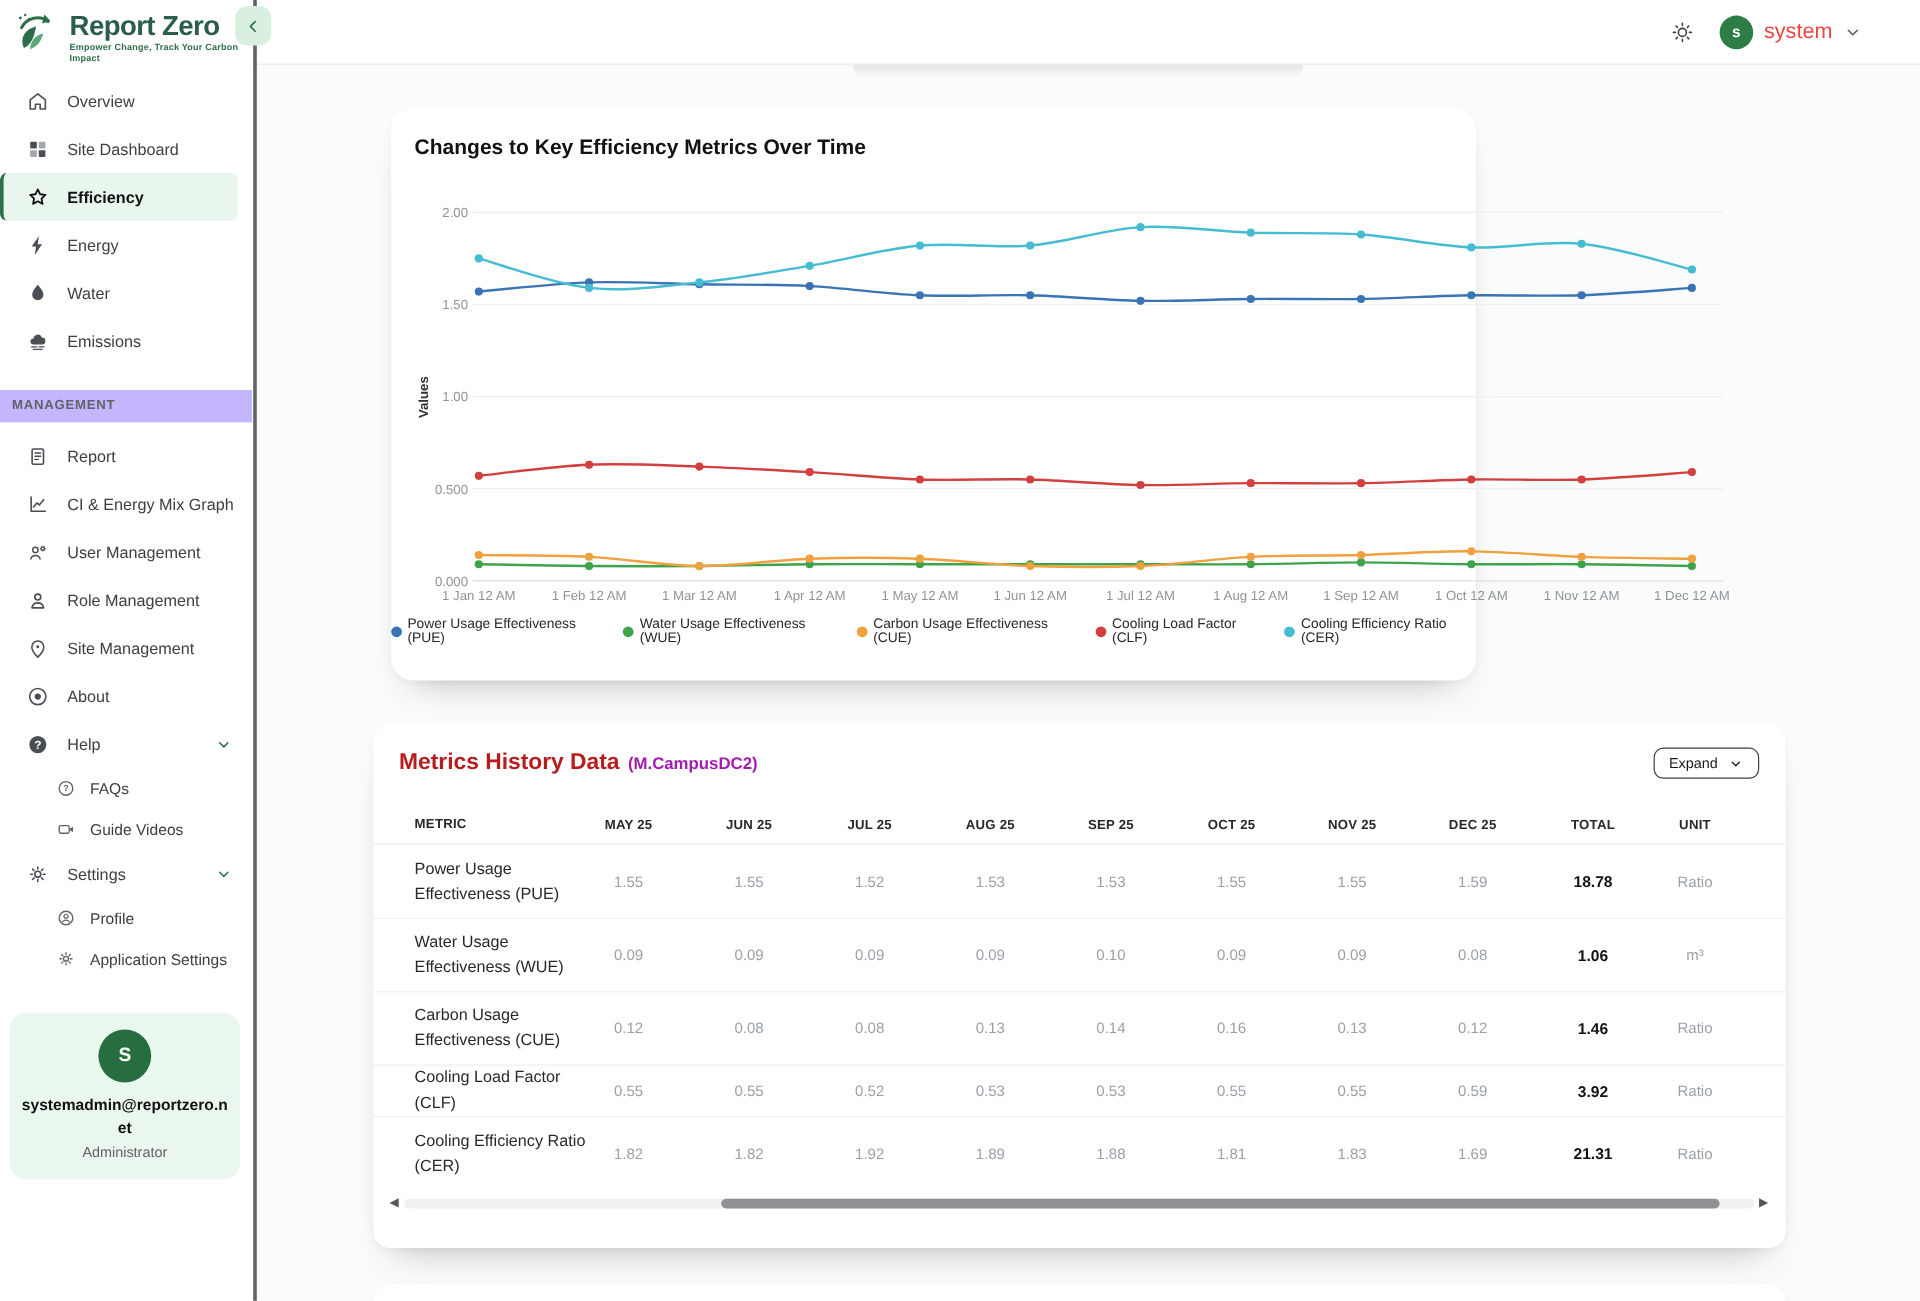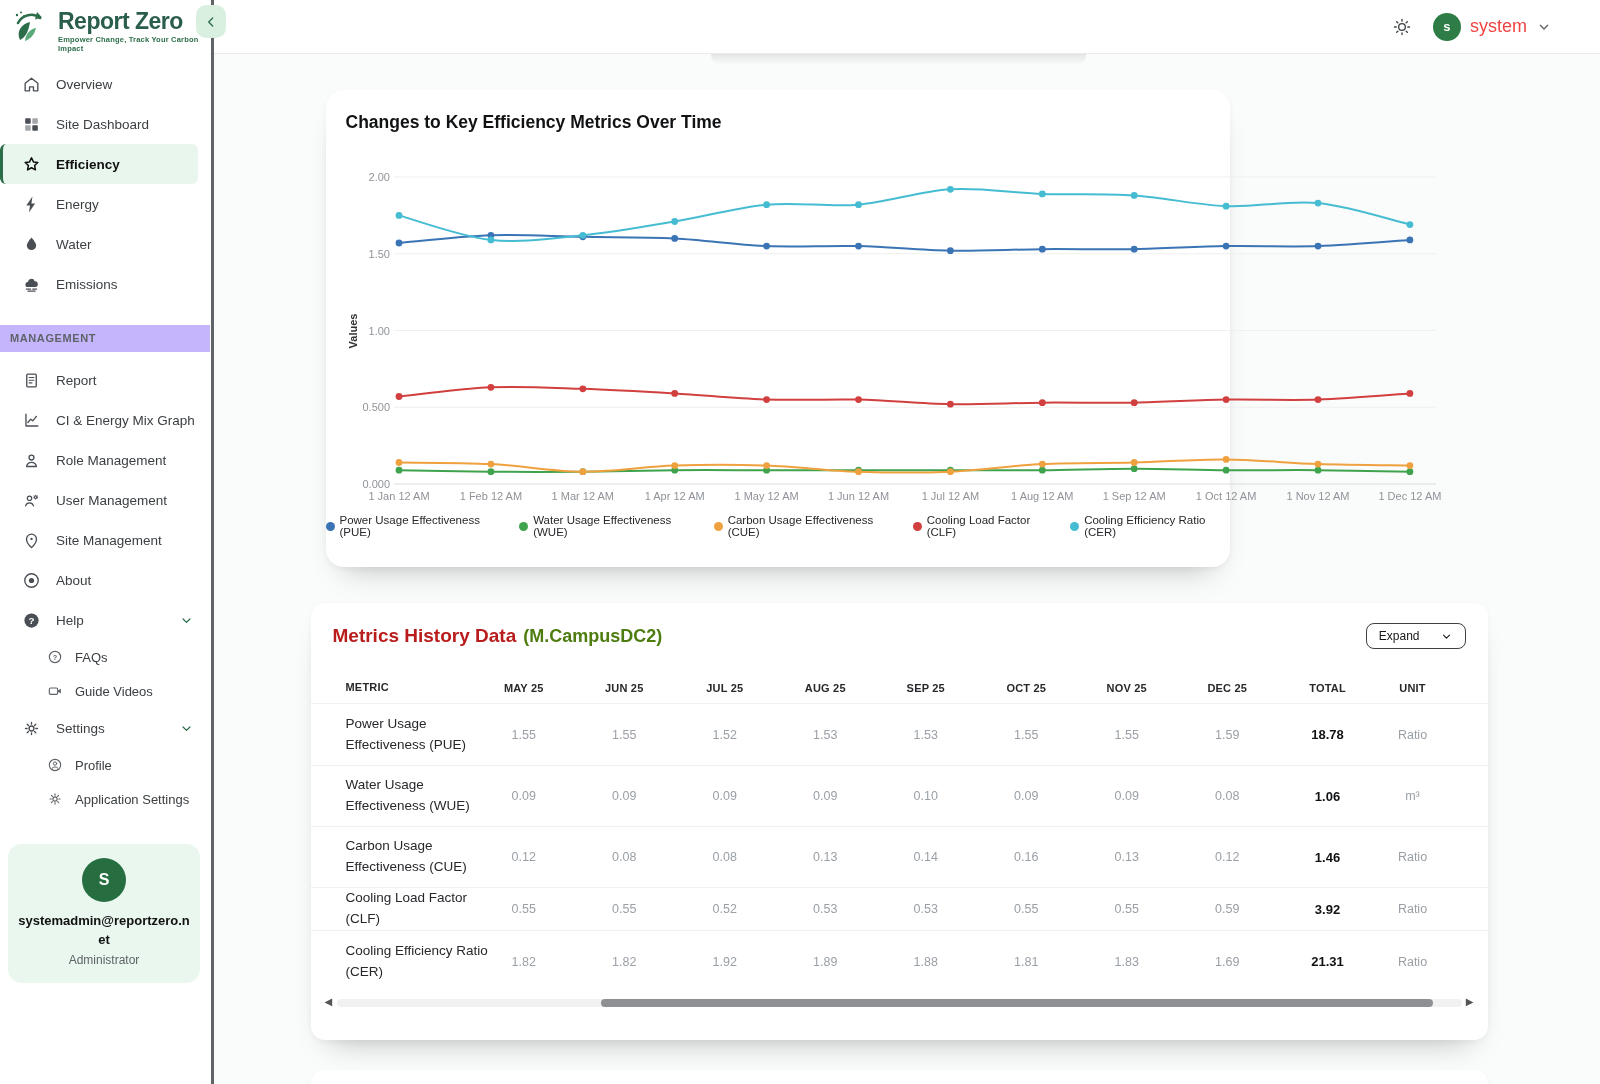--- a/index.html
+++ b/index.html
@@ -55,23 +55,23 @@
   .chart-card { left:112px; top:36px; width:904px; height:477px; }
   .chart-title { font-size:17.5px; font-weight:bold; color:#101214; padding:22px 0 0 20px;}
   .chart-wrap { position:absolute; left:20px; top:66px; width:1100px; height:352px;}
   .legend { position:absolute; left:0; right:0; top:424px; display:flex; justify-content:center; gap:17px;}
   .legend-item { display:flex; align-items:center; gap:5px; font-size:11.5px; color:#26282b;}
   .legend-dot { width:9px; height:9px; border-radius:50%; flex:none;}
 
   .table-card { left:97px; top:549px; width:1177px; height:437px; border-radius:14px;}
   .tc-head { display:flex; align-items:center; padding:20px 22px 0 22px;}
   .tc-title { font-size:19px; font-weight:bold; color:#b91c1c;}
-  .tc-sub { font-size:18px; font-weight:bold; color:#4d7c0f; margin-left:7px;}
+  .tc-sub { font-size:14px; font-weight:bold; color:#a21caf; margin-left:7px;}
   .expand-btn { margin-left:auto; border:1.4px solid #3f3f46; border-radius:8px; background:#fff;
-    font-size:12px; color:#18181b; padding:5px 12px; display:flex; align-items:center; gap:20px; cursor:pointer;
+    font-size:12px; color:#18181b; padding:5px 12px; display:flex; align-items:center; gap:8px; cursor:pointer;
     font-family:"Liberation Sans", sans-serif;}
   .mtable { margin-top:24px;}
   .t-row { display:flex; border-top:1px solid #f0f1f2;}
   .t-row.header { border-top:none;}
   .metric-cell { width:188px; flex:none; padding-left:35px; display:flex; align-items:center;
     font-size:13.5px; color:#26282b; line-height:1.55;}
   .metric-cell .inner{ padding-right:6px;}
   .header .metric-cell { font-size:11px; font-weight:bold; color:#26282b; letter-spacing:.2px;}
   .months-strip { flex:1; overflow:hidden; display:flex;}
   .months-inner { display:flex; margin-left:-25px; flex:none;}
@@ -203,36 +203,36 @@
           <svg width="100%" height="100%" viewBox="0 0 24 24" fill="none" stroke="currentColor" stroke-width="1.7" stroke-linecap="round" stroke-linejoin="round">
             <path d="M5 4v15h15"></path>
             <path d="M7.5 14.5l3.5-4.2 2.6 2.1 4.6-5.6"></path>
           </svg>
         </span>
                  <span>CI &amp; Energy Mix Graph</span>
       </div>
       <div class="nav-item">
         <span class="nicon">
           <svg width="100%" height="100%" viewBox="0 0 24 24" fill="none" stroke="currentColor" stroke-width="1.7" stroke-linecap="round" stroke-linejoin="round">
-            <circle cx="12" cy="8.3" r="3.1"></circle>
-            <path d="M5.8 19.6a6.3 6.3 0 0 1 12.4 0z"></path>
-          </svg>
-        </span>
-                 <span>Role Management</span>
-      </div>
-      <div class="nav-item">
-        <span class="nicon">
-          <svg width="100%" height="100%" viewBox="0 0 24 24" fill="none" stroke="currentColor" stroke-width="1.7" stroke-linecap="round" stroke-linejoin="round">
             <circle cx="9.5" cy="9.2" r="2.8" stroke-width="1.5"></circle>
             <path stroke-width="1.5" d="M4.5 18.8a5.2 5.2 0 0 1 10 0"></path>
             <circle cx="17.3" cy="7.8" r="1.7" stroke-width="1.2"></circle>
             <path stroke-width="1.1" d="M17.3 5.2v1M17.3 9.4v1M14.7 7.8h1M18.9 7.8h1M15.5 6l.7.7M18.4 8.9l.7.7M19.1 6l-.7.7M16.2 8.9l-.7.7"></path>
           </svg>
         </span>
                  <span>User Management</span>
+      </div>
+      <div class="nav-item">
+        <span class="nicon">
+          <svg width="100%" height="100%" viewBox="0 0 24 24" fill="none" stroke="currentColor" stroke-width="1.7" stroke-linecap="round" stroke-linejoin="round">
+            <circle cx="12" cy="8.3" r="3.1"></circle>
+            <path d="M5.8 19.6a6.3 6.3 0 0 1 12.4 0z"></path>
+          </svg>
+        </span>
+                 <span>Role Management</span>
       </div>
       <div class="nav-item">
         <span class="nicon">
           <svg width="100%" height="100%" viewBox="0 0 24 24" fill="none" stroke="currentColor" stroke-width="1.7" stroke-linecap="round" stroke-linejoin="round">
             <path d="M12 21s-6.3-6-6.3-10.7a6.3 6.3 0 0 1 12.6 0C18.3 15 12 21 12 21z"></path>
             <circle cx="12" cy="10" r="1.5" fill="currentColor" stroke="none"></circle>
           </svg>
         </span>
                  <span>Site Management</span>
       </div>

